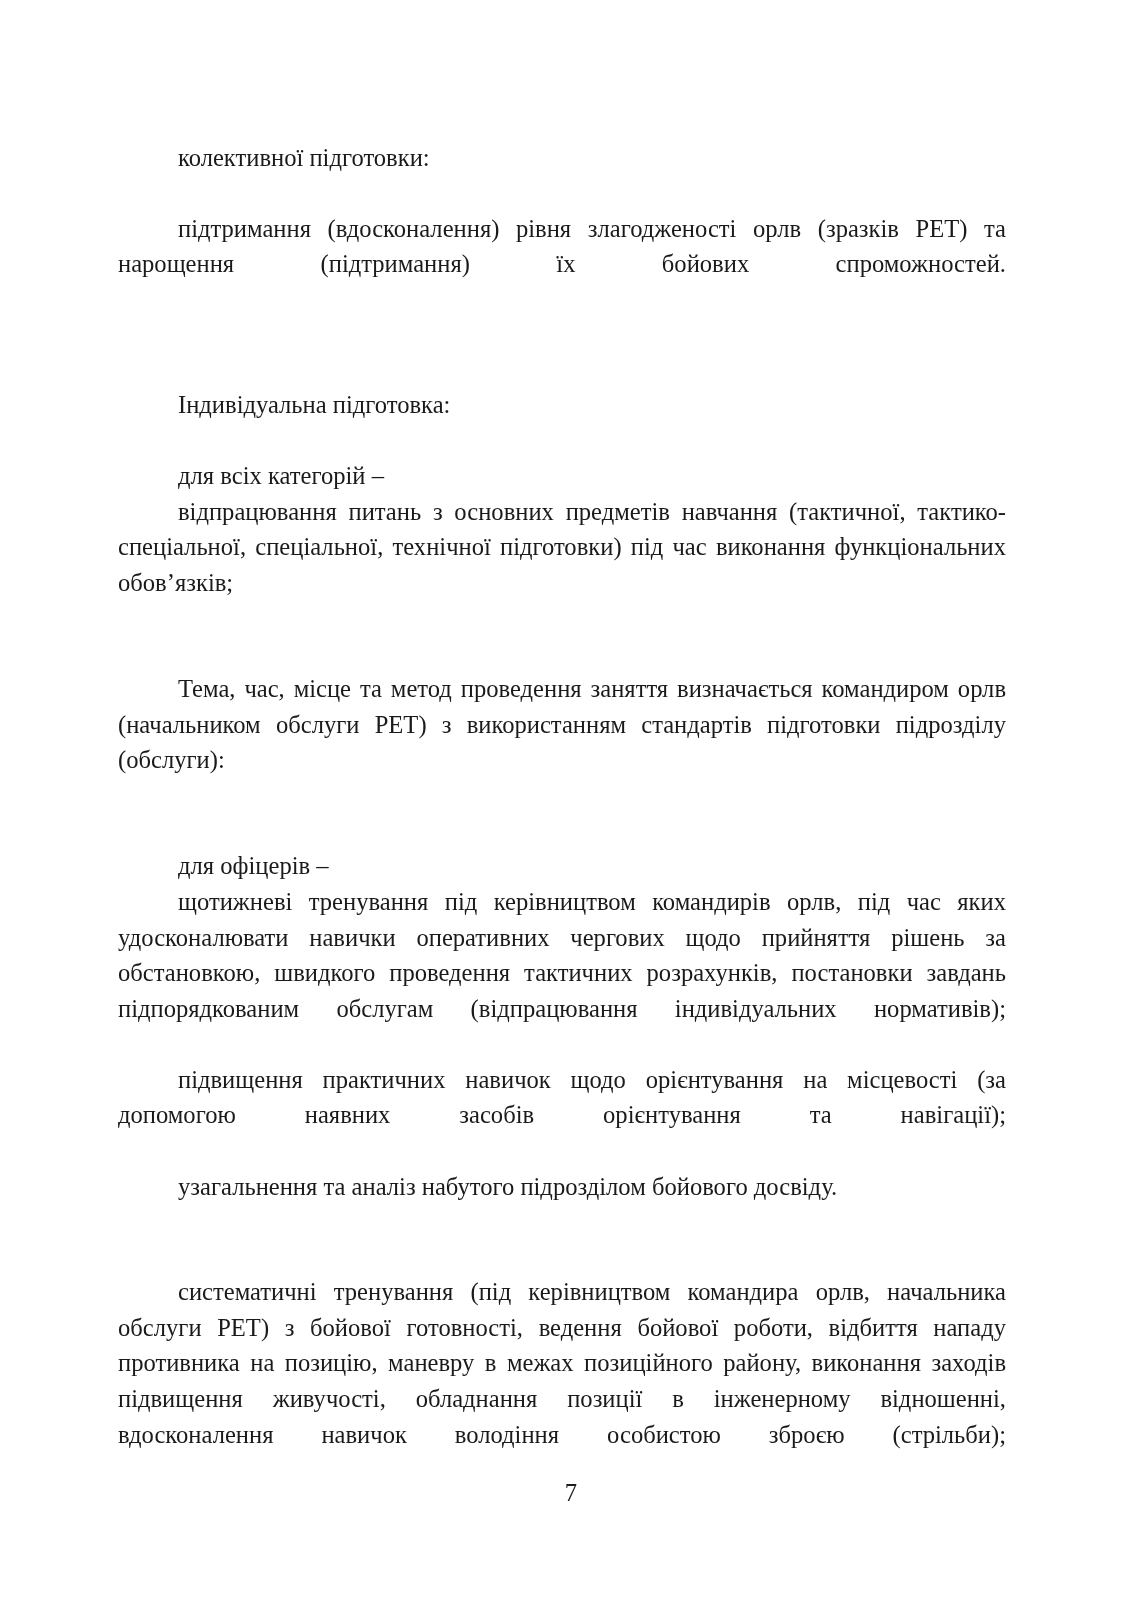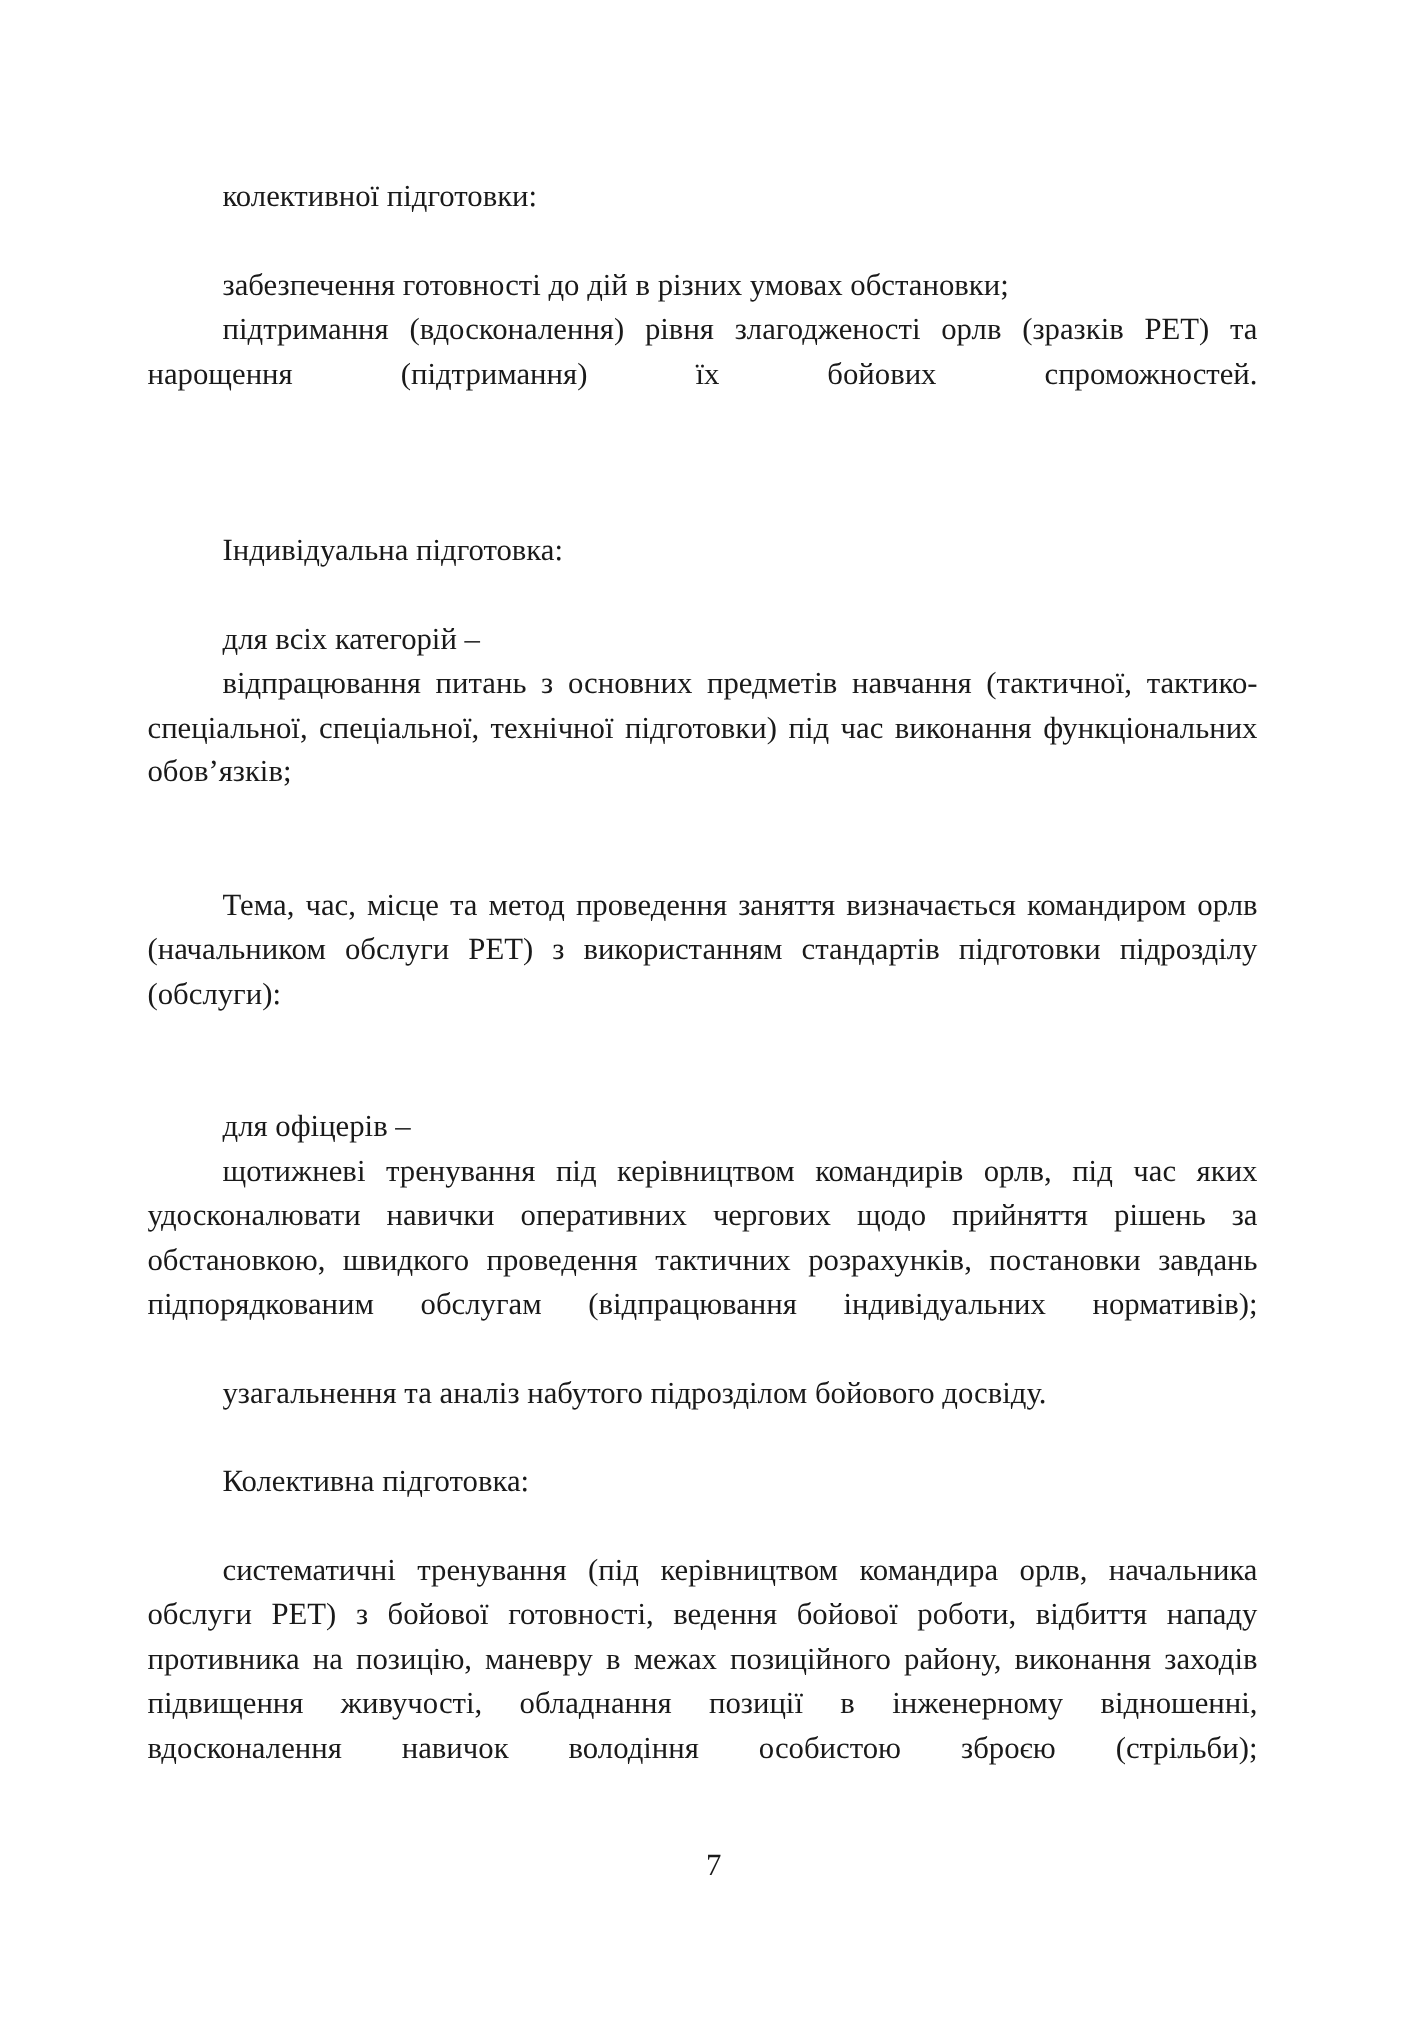--- a/index.html
+++ b/index.html
@@ -63,35 +63,34 @@
   }
 </style>
 </head>
 <body>
 
 <div class="page">
 
   <div class="text-body" id="text-body">
       <p class="para nojust">колективної підготовки:</p>
       <div class="gap-lg"></div>
-      <p class="para nojust">забезпечення готовності до дій в різних умовах обстановки;</p>
       <p class="para">підтримання (вдосконалення) рівня злагодженості орлв (зразків РЕТ) та нарощення (підтримання) їх бойових спроможностей.</p>
       <div class="gap-lg"></div>
       <div class="gap-lg"></div>
       <p class="para nojust">Індивідуальна підготовка:</p>
       <div class="gap-lg"></div>
       <p class="para nojust">для всіх категорій –</p>
       <p class="para">відпрацювання питань з основних предметів навчання (тактичної, тактико-спеціальної, спеціальної, технічної підготовки) під час виконання функціональних обов’язків;</p>
       <div class="gap-lg"></div>
       <p class="para">Тема, час, місце та метод проведення заняття визначається командиром орлв (начальником обслуги РЕТ) з використанням стандартів підготовки підрозділу (обслуги):</p>
       <div class="gap-lg"></div>
       <p class="para nojust">для офіцерів –</p>
       <p class="para">щотижневі тренування під керівництвом командирів орлв, під час яких удосконалювати навички оперативних чергових щодо прийняття рішень за обстановкою, швидкого проведення тактичних розрахунків, постановки завдань підпорядкованим обслугам (відпрацювання індивідуальних нормативів);</p>
+      <p class="para">підвищення практичних навичок щодо орієнтування на місцевості (за допомогою наявних засобів орієнтування та навігації);</p>
       <p class="para nojust">узагальнення та аналіз набутого підрозділом бойового досвіду.</p>
       <div class="gap-lg"></div>
-      <p class="para nojust">Колективна підготовка:</p>
       <div class="gap-lg"></div>
       <p class="para">систематичні тренування (під керівництвом командира орлв, начальника обслуги РЕТ) з бойової готовності, ведення бойової роботи, відбиття нападу противника на позицію, маневру в межах позиційного району, виконання заходів підвищення живучості, обладнання позиції в інженерному відношенні, вдосконалення навичок володіння особистою зброєю (стрільби);</p>
     </div>
 
   <div class="page-number">7</div>
 
 </div>
 
 </body></html>

